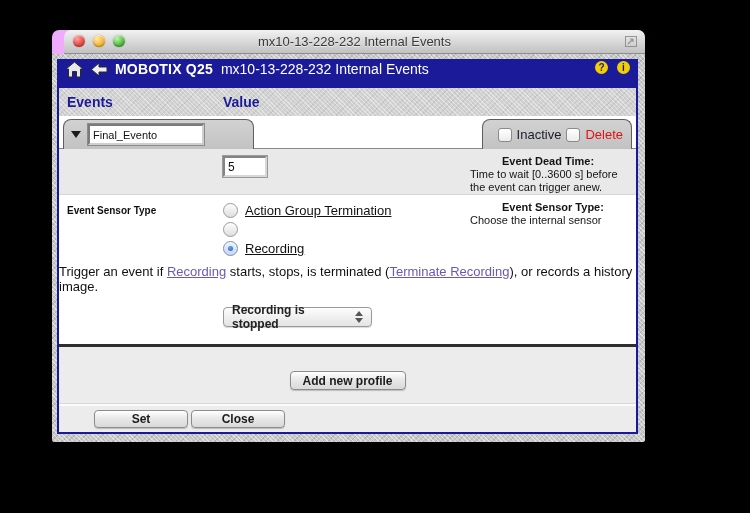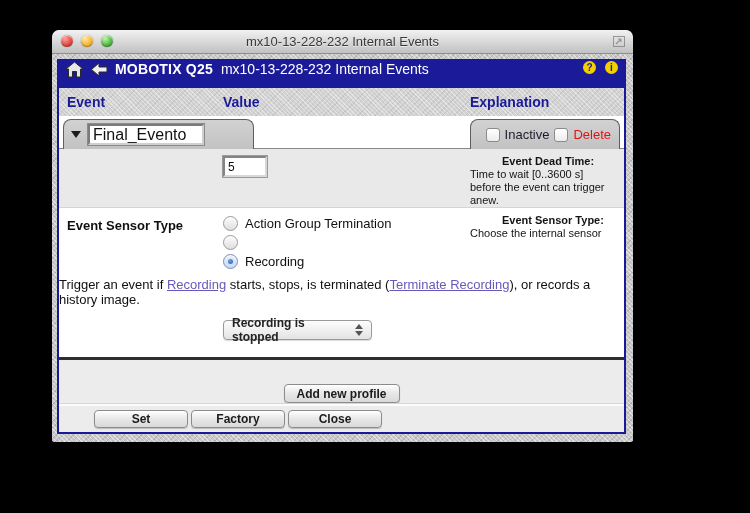--- a/index.html
+++ b/index.html
@@ -9,20 +9,21 @@
     font-family:"Liberation Sans", sans-serif;
     position:relative;
   }
   
   .mac-window{
     position:absolute;left:52px;top:30px;width:581px;height:412px;
     border-radius:7px 7px 3px 3px;
     box-shadow:0 18px 60px 10px rgba(0,0,0,.85);
     overflow:hidden;
     background:#f0abfc;
+    padding-left:12px;
   }
   .titlebar{
     height:23px;position:relative;
     background:linear-gradient(#f2f2f2,#cfcfcf 70%,#c2c2c2);
     border-bottom:1px solid #8e8e8e;
     border-radius:7px 7px 0 0;
   }
   .titlebar .title{
     position:absolute;left:0;right:0;top:4px;text-align:center;
     font-size:13px;color:#393939;text-shadow:0 1px 0 rgba(255,255,255,.6);
@@ -87,49 +88,49 @@
     background:linear-gradient(#d2d2d2,#c2c2c2);
     border:1px solid #5e5e5e;border-bottom:none;
     border-radius:8px 8px 0 0;
     display:flex;align-items:center;
   }
   .tab-left{left:4px;width:182px;padding-left:7px;gap:7px;}
   .tab-right{right:4px;width:140px;justify-content:flex-end;padding-right:8px;gap:5px;}
   .tri-down{width:0;height:0;border-left:5px solid transparent;border-right:5px solid transparent;border-top:7px solid #1c1c1c;cursor:pointer;}
   .name-input{
     width:106px;height:15px;border:2px inset #cfcfcf;outline:1px solid #8a8a8a;
-    font-size:16px;font-family:"Liberation Sans",sans-serif;padding:1px 3px;background:#fff;color:#111;
+    font-size:11px;font-family:"Liberation Sans",sans-serif;padding:1px 3px;background:#fff;color:#111;
   }
   .chk{width:12px;height:12px;border:1px solid #8a8a8a;border-radius:3px;background:linear-gradient(#fff,#ececec);cursor:pointer;flex:0 0 12px;}
   .chk-label{font-size:13px;color:#1b1b30;}
   .chk-label.delete{color:#e51111;font-weight:400;}
   
   .dead-row{flex:0 0 44px;background:#e9e9e9;align-items:flex-start;border-bottom:1px solid #d5d5d5;}
   .dead-row .value-cell{padding-top:7px;}
   .val-input{
     width:34px;height:15px;border:2px inset #d8d8d8;outline:1px solid #9a9a9a;
     font-size:12px;font-family:"Liberation Sans",sans-serif;padding:1px 3px;background:#fff;color:#111;
   }
   .expl{font-size:11px;color:#141414;line-height:13px;padding-top:6px;padding-right:10px;}
   .expl b{font-size:11px;margin-left:32px;}
   .sensor-row{flex:0 0 60px;background:#fff;align-items:flex-start;}
-  .row-label{font-weight:bold;font-size:13px;color:#101010;padding:10px 0 0 8px;}
+  .row-label{font-weight:bold;font-size:10px;color:#101010;padding:10px 0 0 8px;}
   .radio-list{padding-top:8px;display:flex;flex-direction:column;gap:4px;}
   .radio-item{display:flex;align-items:center;gap:7px;cursor:pointer;}
   .radio{
     width:13px;height:13px;border-radius:50%;flex:0 0 13px;
     border:1px solid #9a9a9a;background:linear-gradient(#fdfdfd,#dedede);
     box-shadow:inset 0 1px 1px rgba(255,255,255,.9);position:relative;
   }
   .radio.checked{background:linear-gradient(#eaf1fb,#c8d8f2);border-color:#7a8db0;}
   .radio.checked::after{
     content:"";position:absolute;left:4px;top:4px;width:5px;height:5px;border-radius:50%;
     background:radial-gradient(circle at 40% 35%, #6f9fe0, #2b5fb4);
   }
-  .radio-label{font-size:13px;color:#101010;}
+  .radio-label{font-size:13px;color:#101010;text-decoration:underline;}
   .trigger-row{flex:0 0 45px;background:#fff;display:flex;align-items:center;justify-content:center;}
   .trigger-text{font-size:13px;color:#101010;}
   .trigger-text a{color:#6a58b8;text-decoration:underline;cursor:pointer;}
   .select-row{flex:0 0 43px;background:#fff;align-items:flex-start;}
   .select-row .value-cell{padding-top:6px;}
   .mac-select{
     width:149px;height:20px;box-sizing:border-box;
     border:1px solid #9a9a9a;border-radius:4px;
     background:linear-gradient(#fdfdfd,#e3e3e3);
     box-shadow:0 1px 1px rgba(0,0,0,.15);
@@ -189,23 +190,22 @@
           <path d="M9 2 L9 6 L17 6 L17 11 L9 11 L9 15 L1.5 8.5 Z" fill="#f0f0f0" stroke="#2a2a2a" stroke-width="1"></path>
         </svg>
         <span class="brand">MOBOTIX Q25</span>
         <span class="page-title">mx10-13-228-232 Internal Events</span>
         <span class="hdr-spacer"></span>
         <span class="round-badge">?</span>
         <span class="round-badge">i</span>
       </div>
 
       <div class="col-headers grid3">
-        <div class="c1">Event</div>
+        <div class="c1">Events</div>
         <div>Value</div>
-        <div>Explanation</div>
       </div>
 
       <div class="tab-row">
         <div class="tab tab-left">
           <span class="tri-down"></span>
           <input class="name-input" type="text" value="Final_Evento" style="">
         </div>
         <div class="tab tab-right">
           <span class="chk"></span>
           <span class="chk-label">Inactive</span>
@@ -263,20 +263,19 @@
               </span>
           </div>
         </div>
       </div>
 
       <div class="bottom-area">
         <button class="aqua-btn add-profile">Add new profile</button>
         <div class="white-sep"></div>
         <div class="btn-bar">
           <button class="aqua-btn">Set</button>
-          <button class="aqua-btn">Factory</button>
           <button class="aqua-btn">Close</button>
         </div>
       </div>
 
     </div>
   </div>
 </div>
 
 </body></html>

